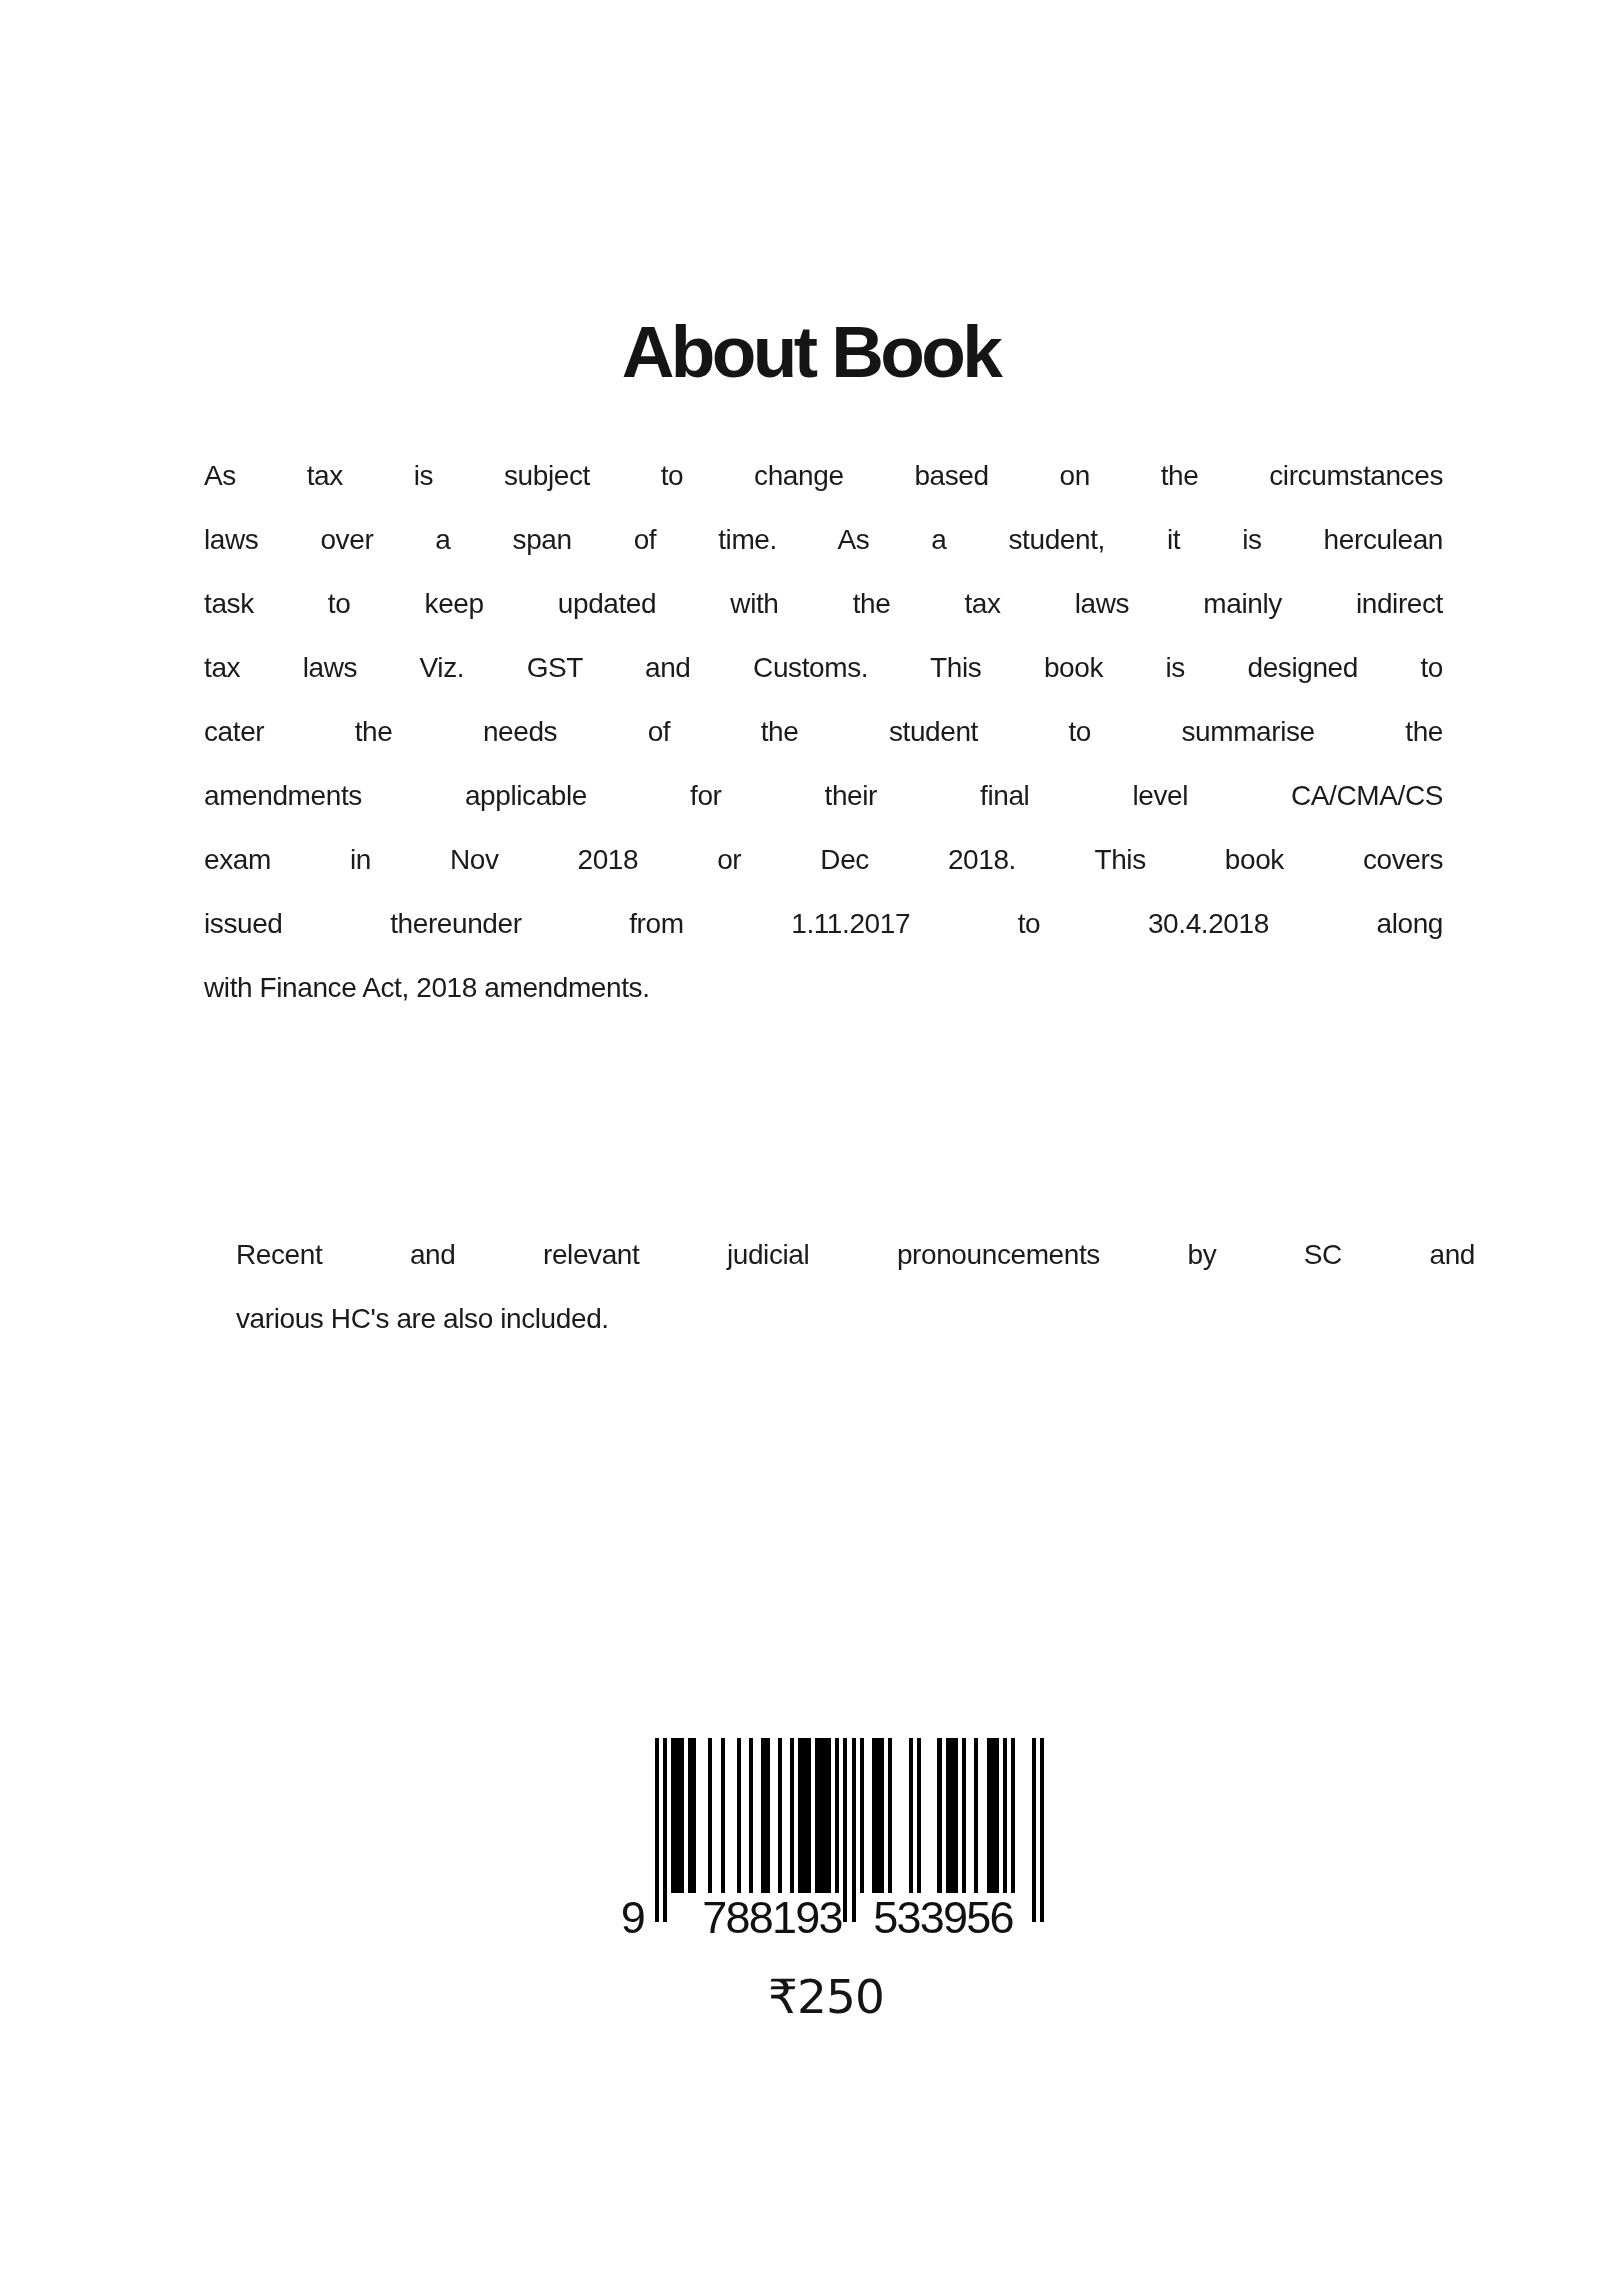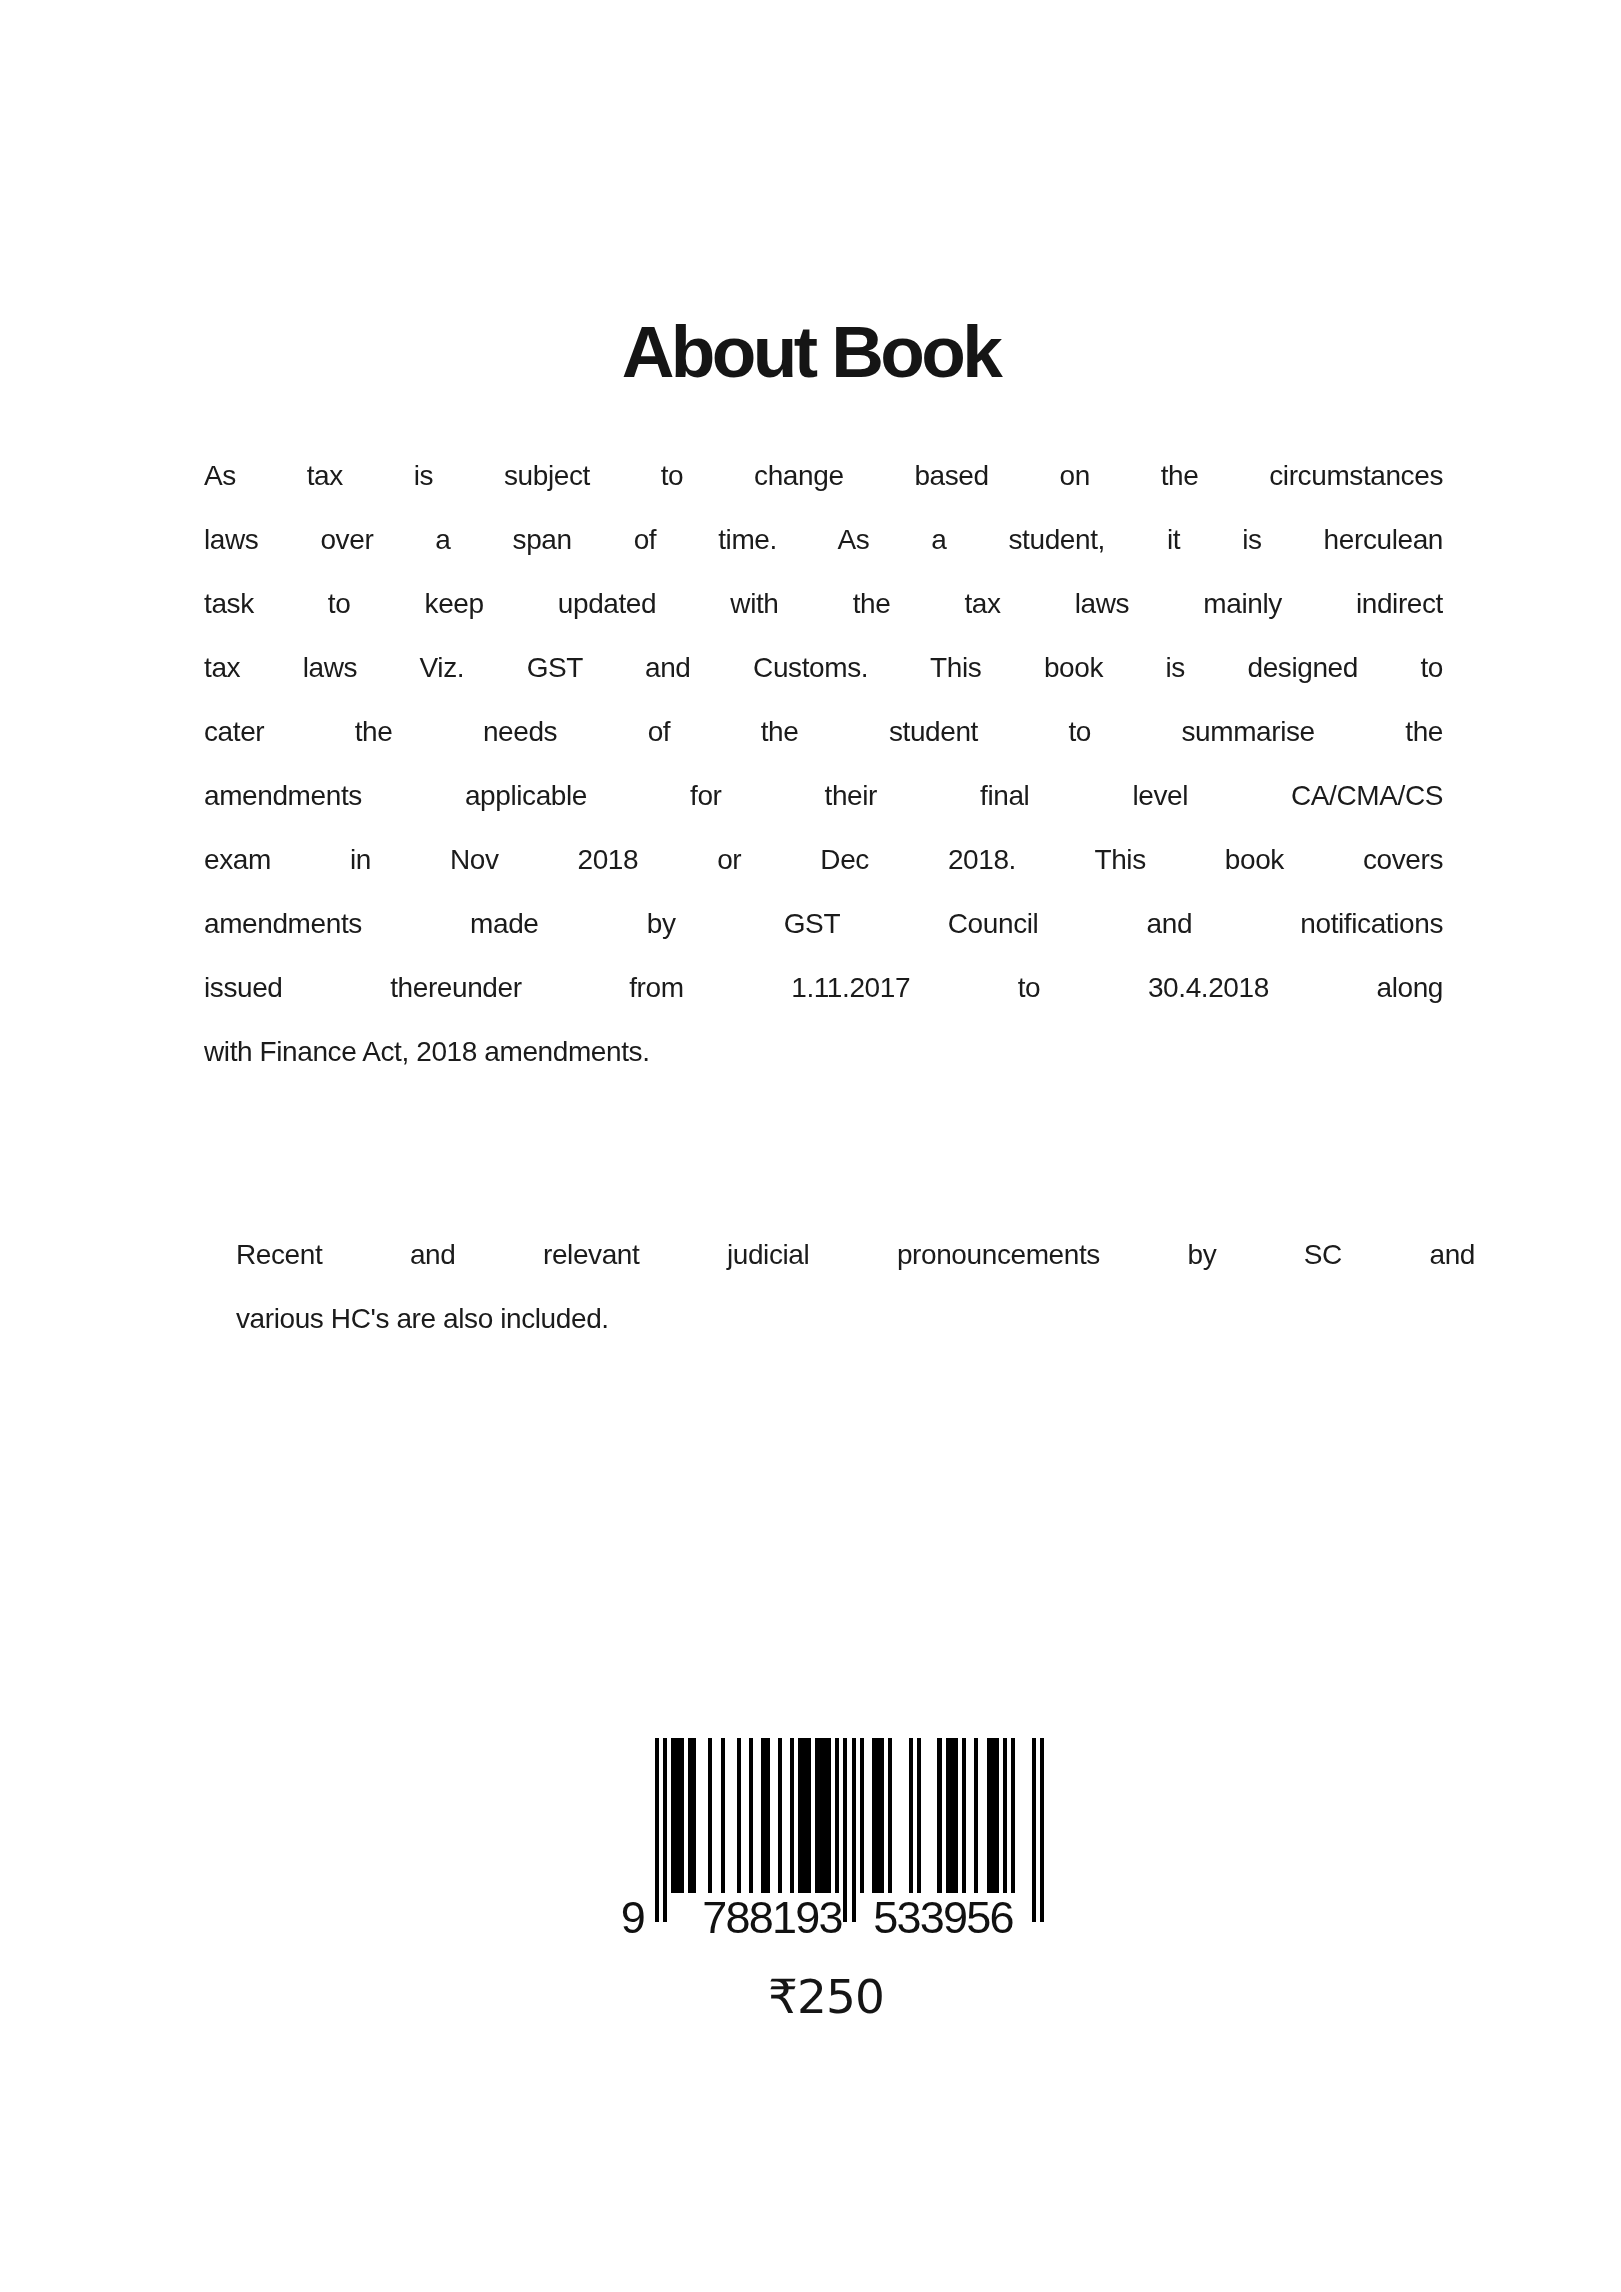--- a/index.html
+++ b/index.html
@@ -71,21 +71,20 @@
   <h1 class="title">About Book</h1>
 
   <div class="para para1">
       <div class="line">As tax is subject to change based on the circumstances</div>
       <div class="line">laws over a span of time. As a student, it is herculean</div>
       <div class="line">task to keep updated with the tax laws mainly indirect</div>
       <div class="line">tax laws Viz. GST and Customs. This book is designed to</div>
       <div class="line">cater the needs of the student to summarise the</div>
       <div class="line">amendments applicable for their final level CA/CMA/CS</div>
       <div class="line">exam in Nov 2018 or Dec 2018. This book covers</div>
-      <div class="line">amendments made by GST Council and notifications</div>
       <div class="line">issued thereunder from 1.11.2017 to 30.4.2018 along</div>
       <div class="line last">with Finance Act, 2018 amendments.</div>
     </div>
 
   <div class="para para2">
       <div class="line">Recent and relevant judicial pronouncements by SC and</div>
       <div class="line last">various HC's are also included.</div>
     </div>
 
   <div class="barcode">

